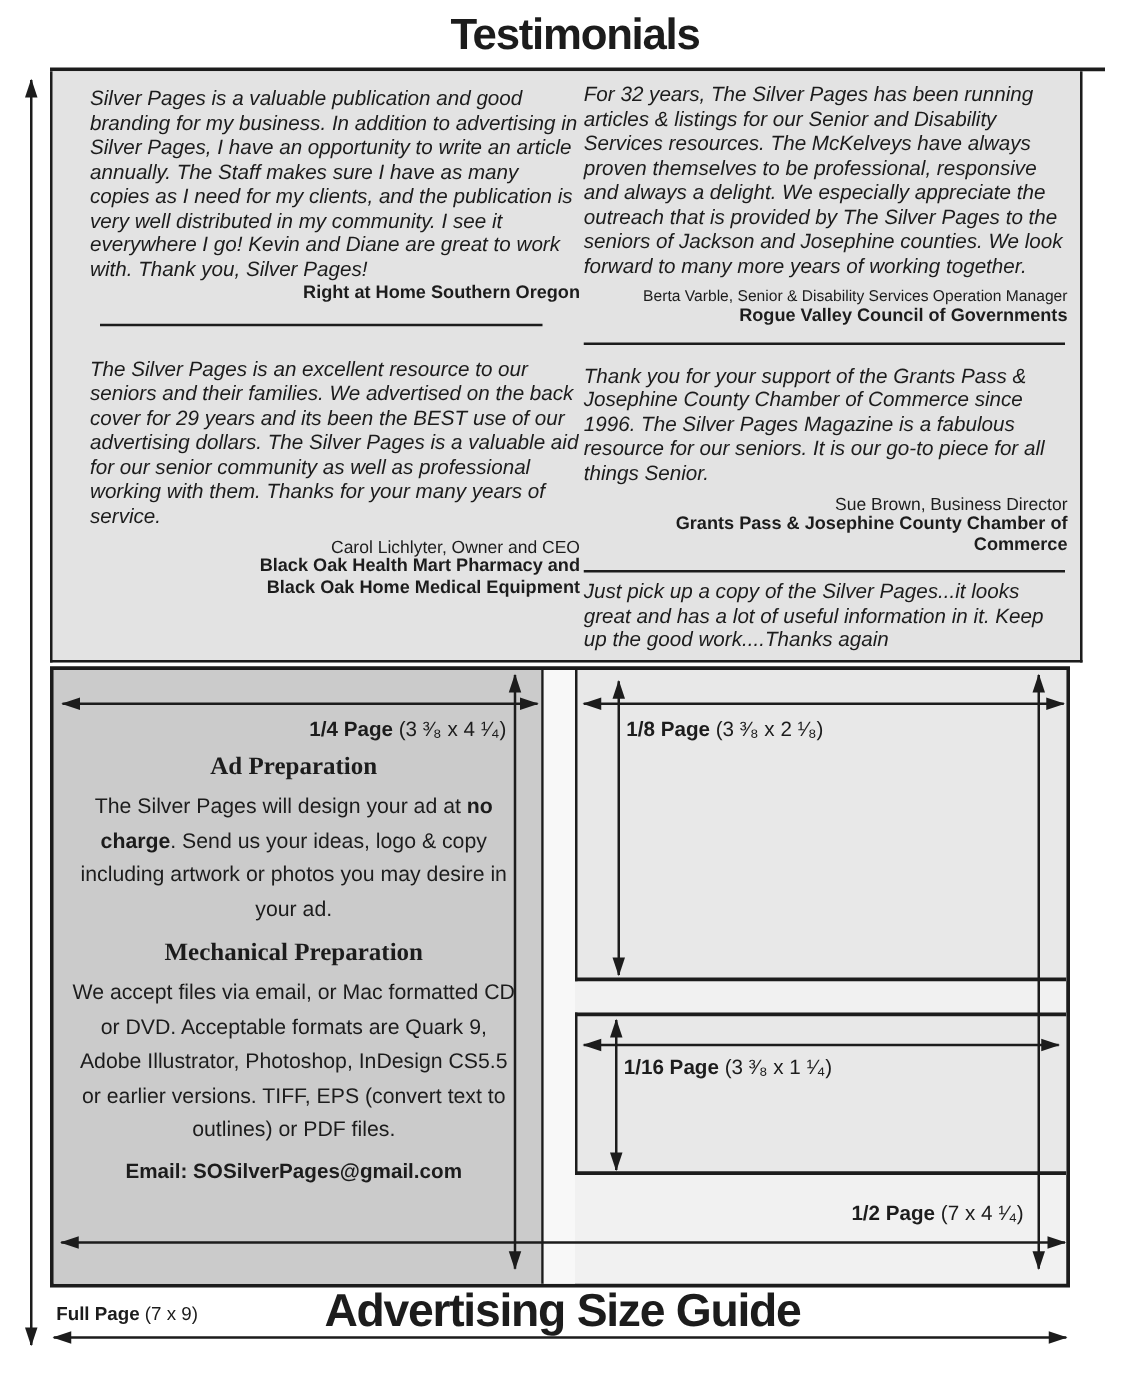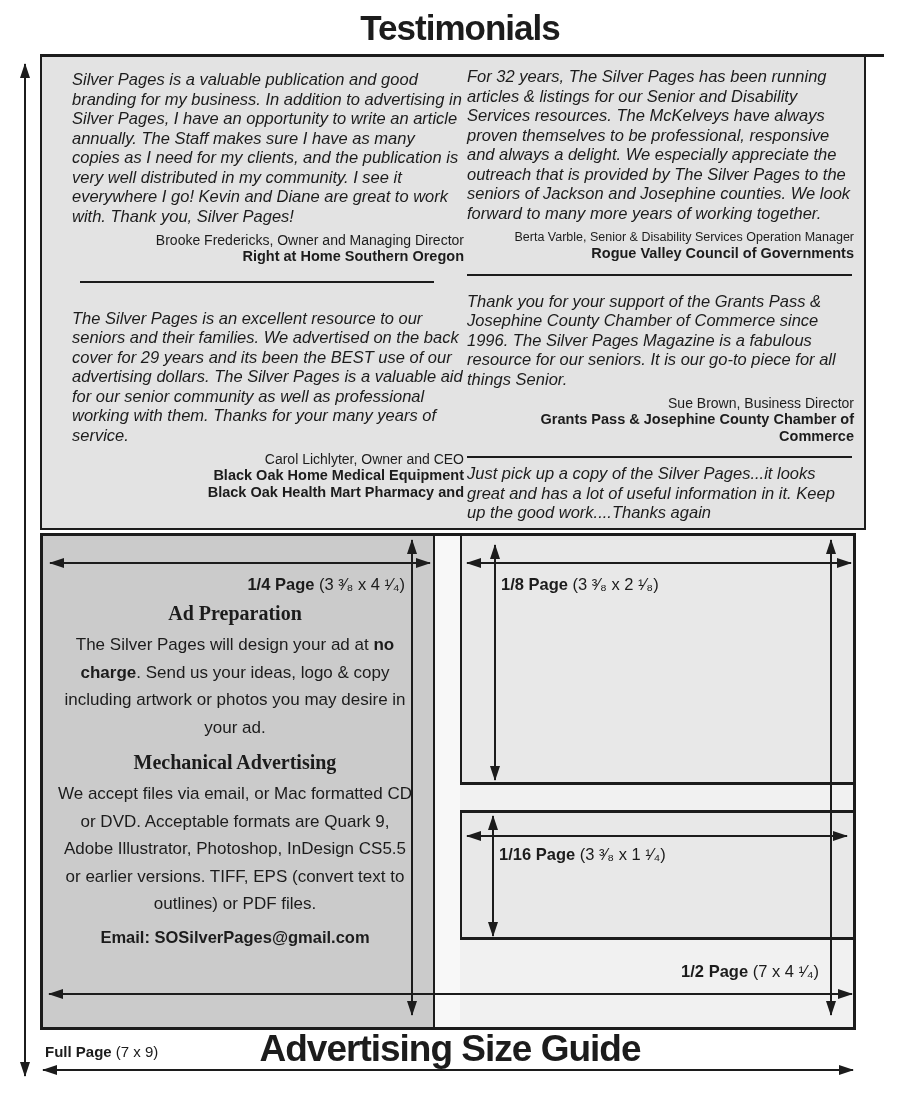--- a/index.html
+++ b/index.html
@@ -90,29 +90,28 @@
 
   <h1 class="main-title">Testimonials</h1>
   <div class="title-rule"></div>
 
   <div class="av arr-full-h"></div>
 
   <section class="testimonials-box">
     <div class="col col-left">
       <div class="t-entry">
         <p class="quote">Silver Pages is a valuable publication and good branding for my business.  In addition to advertising in Silver Pages, I have an opportunity to write an article annually.  The Staff makes sure I have as many copies as I need for my clients, and the publication is very well distributed in my community.  I see it everywhere I go!  Kevin and Diane are great to work with.  Thank you, Silver Pages!</p>
-        <p class="attr">Brooke Fredericks, Owner and Managing Director</p>
         <p class="org">Right at Home Southern Oregon</p>
       </div>
       <div class="t-sep"></div>
       <div class="t-entry">
         <p class="quote">The Silver Pages is an excellent resource  to our seniors and their families.  We advertised on the back cover for 29 years and its been the BEST use of our advertising dollars.  The Silver Pages is a valuable aid for our senior community as well as professional working with them.  Thanks for your many years of service.</p>
         <p class="attr">Carol Lichlyter, Owner and CEO</p>
+        <p class="org">Black Oak Health Mart Pharmacy and</p>
         <p class="org">Black Oak Home Medical Equipment</p>
-        <p class="org">Black Oak Health Mart Pharmacy and</p>
       </div>
     </div>
 
     <div class="col col-right">
       <div class="t-entry">
         <p class="quote">For  32 years, The Silver Pages has been running articles &amp; listings for our Senior and Disability Services resources.  The McKelveys have always proven themselves to be professional, responsive and always a delight.  We especially appreciate the outreach that is provided by The Silver Pages to the seniors of Jackson and Josephine counties. We look forward to many more years of working together.</p>
         <p class="attr attr-small">Berta Varble, Senior &amp; Disability Services Operation Manager</p>
         <p class="org">Rogue Valley Council of Governments</p>
       </div>
       <div class="t-sep"></div>
@@ -127,21 +126,21 @@
         <p class="attr">Anonymous Voice Mail</p>
       </div>
     </div>
   </section>
 
   <section class="size-guide">
     <div class="quarter-box">
       <div class="ad-copy">
         <h2>Ad Preparation</h2>
         <p class="body w1"><span>The Silver Pages will design your ad at </span><strong>no charge</strong><span>.  Send us your ideas, logo &amp; copy including artwork or photos you may desire in your ad.</span></p>
-        <h2>Mechanical Advertising</h2>
+        <h2>Mechanical Preparation</h2>
         <p class="body w2">We accept files via email, or Mac formatted CD or DVD.  Acceptable formats are Quark 9, Adobe Illustrator, Photoshop, InDesign CS5.5 or earlier versions.  TIFF, EPS (convert text to outlines) or PDF files.</p>
         <p class="email-line">Email: SOSilverPages@gmail.com</p>
       </div>
     </div>
     <div class="mid-strip"></div>
     <div class="eighth-box"></div>
     <div class="sixteenth-box"></div>
 
     <div class="size-label quarter-label"><span class="lb">1/4 Page</span><span> (3 ³⁄₈ x 4 ¹⁄₄)</span></div>
     <div class="size-label eighth-label"><span class="lb">1/8 Page</span><span> (3 ³⁄₈ x 2 ¹⁄₈)</span></div>

